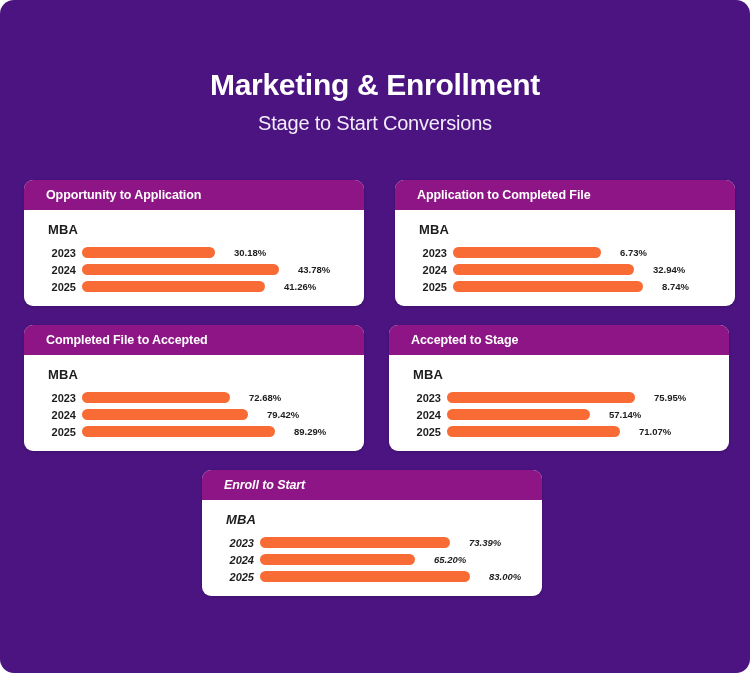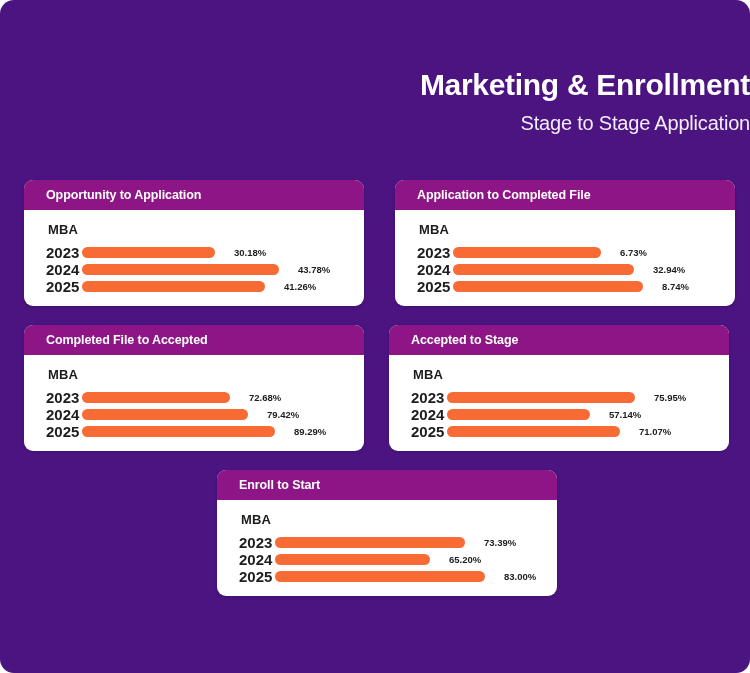--- a/index.html
+++ b/index.html
@@ -22,21 +22,21 @@
     background: #4b1480;
     border-radius: 14px;
     box-sizing: border-box;
     overflow: hidden;
   }
   .header-block {
     position: absolute;
     left: 0;
     top: 68px;
     width: 750px;
-    text-align: right;
+    text-align: center;
   }
   .main-title {
     margin: 0;
     font-size: 30px;
     font-weight: 700;
     color: #ffffff;
     letter-spacing: -0.3px;
     line-height: 1.1;
   }
   .sub-title {
@@ -60,21 +60,21 @@
     width: 340px;
     background: #ffffff;
     border-radius: 9px;
     overflow: hidden;
     box-shadow: 0 1px 3px rgba(0,0,0,0.18);
   }
   .card.c0 { left: 24px;  top: 180px; }
   .card.c1 { left: 395px; top: 180px; }
   .card.c2 { left: 24px;  top: 325px; }
   .card.c3 { left: 389px; top: 325px; }
-  .card.c4 { left: 217px; top: 470px; }
+  .card.c4 { left: 202px; top: 470px; font-style: italic; }
 
   .card-header {
     height: 30px;
     background: #8e1585;
     display: flex;
     align-items: center;
     padding: 0 0 0 22px;
     box-sizing: border-box;
   }
   .card-title {
@@ -98,21 +98,21 @@
   .row {
     display: flex;
     align-items: center;
     height: 13px;
     margin-bottom: 4px;
   }
   .row:last-child { margin-bottom: 0; }
   .year {
     width: 36px;
     text-align: right;
-    font-size: 15px;
+    font-size: 11px;
     font-weight: 700;
     color: #1d1d1d;
     padding-right: 6px;
     box-sizing: border-box;
     flex: 0 0 auto;
   }
   .bar {
     height: 11px;
     background: #f96b35;
     border-radius: 6px;
@@ -127,21 +127,21 @@
     flex: 0 0 auto;
   }
 </style>
 </head>
 <body>
 
 <div class="panel">
 
   <div class="header-block">
     <h1 class="main-title">Marketing &amp; Enrollment</h1>
-    <p class="sub-title">Stage to Stage Application</p>
+    <p class="sub-title">Stage to Start Conversions</p>
   </div>
 
   <div class="cards">
       <div class="card c0">
         <div class="card-header">
           <span class="card-title">Opportunity to Application</span>
         </div>
         <div class="card-body">
           <div class="series-name">MBA</div>
           <div class="rows">

